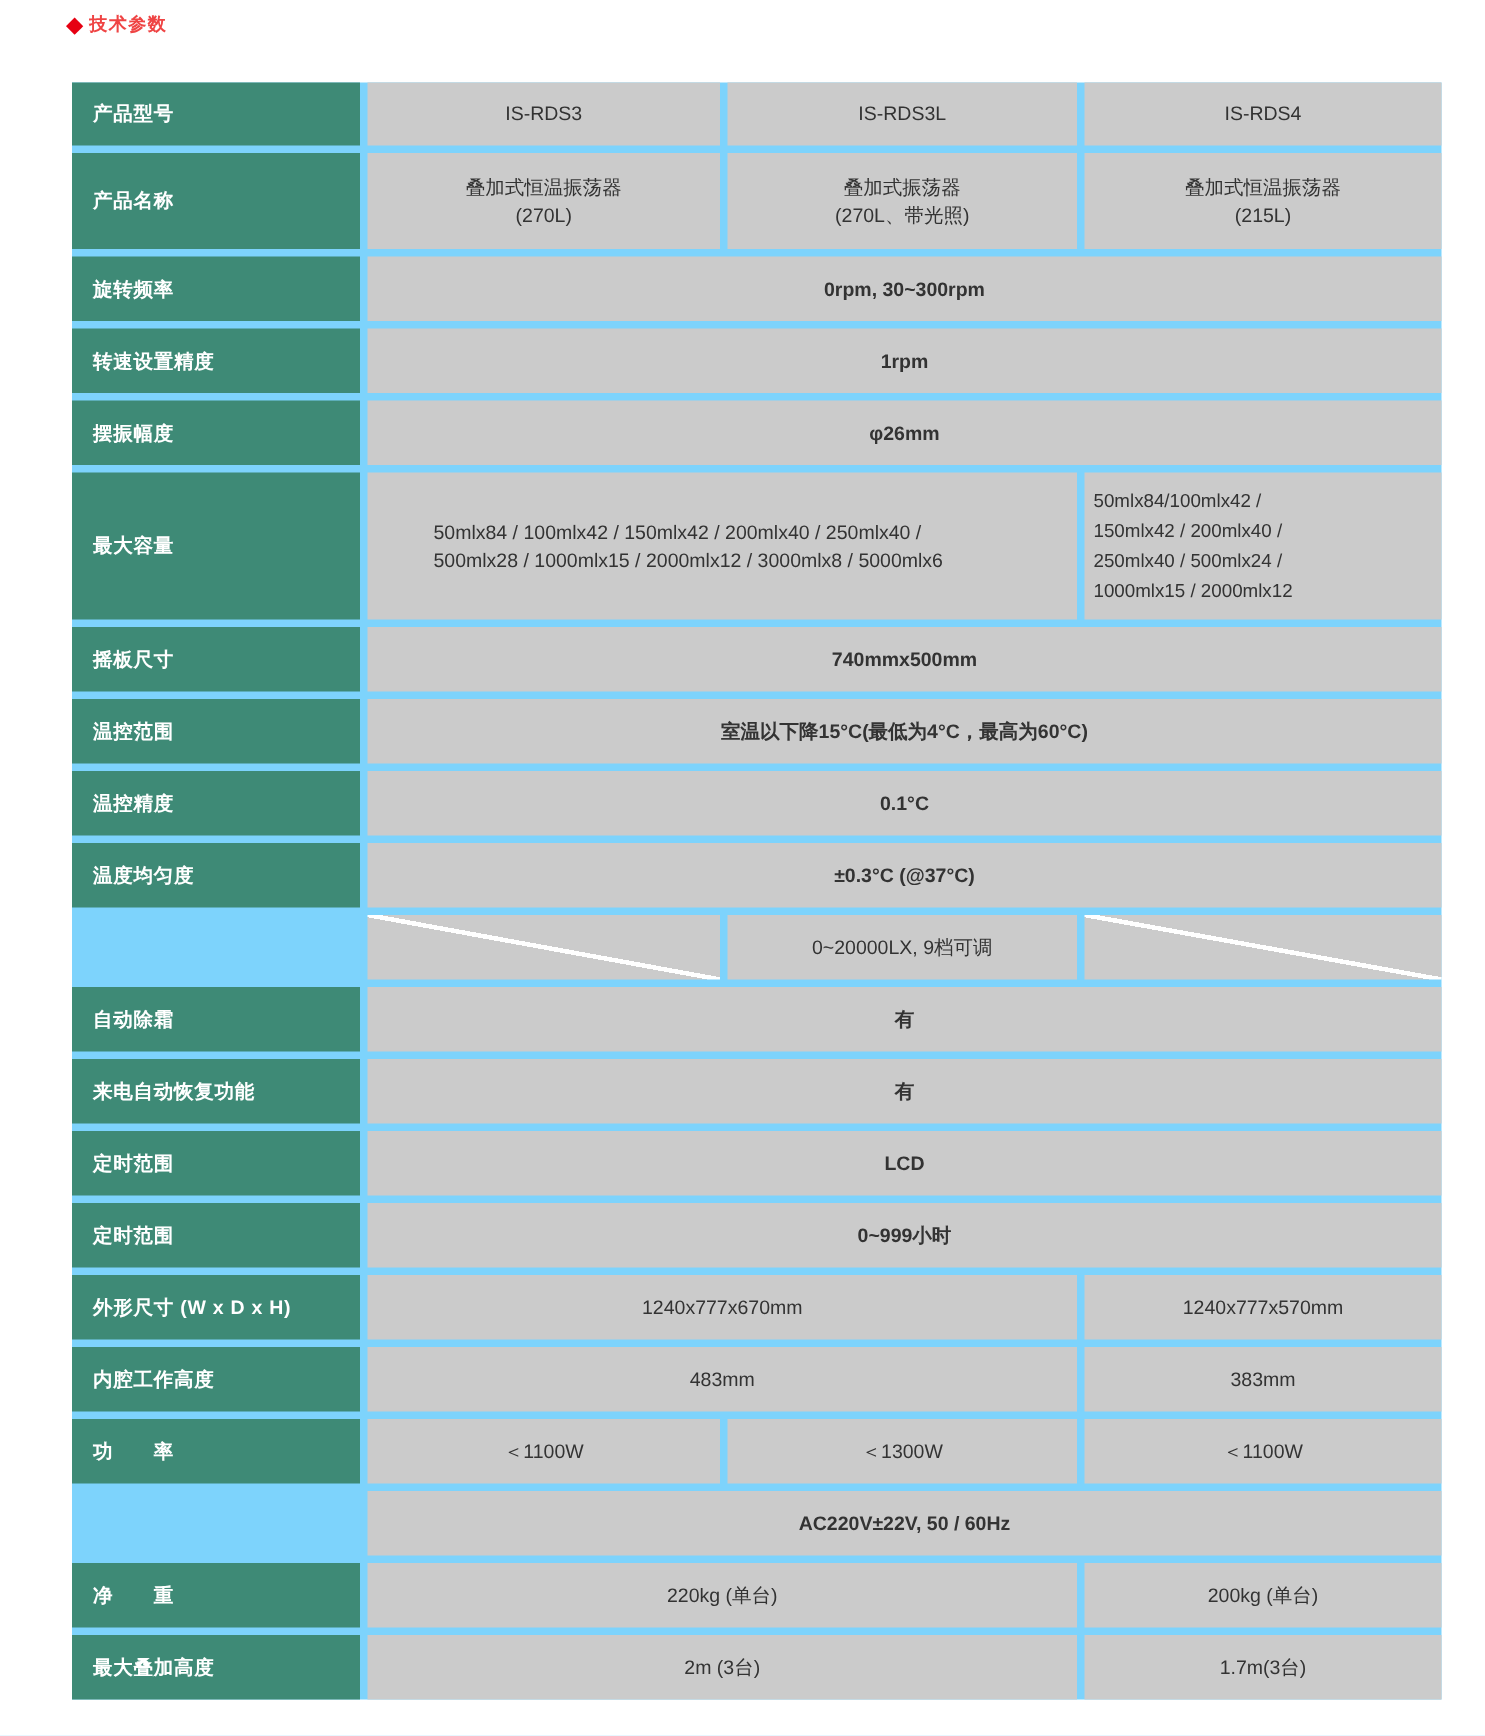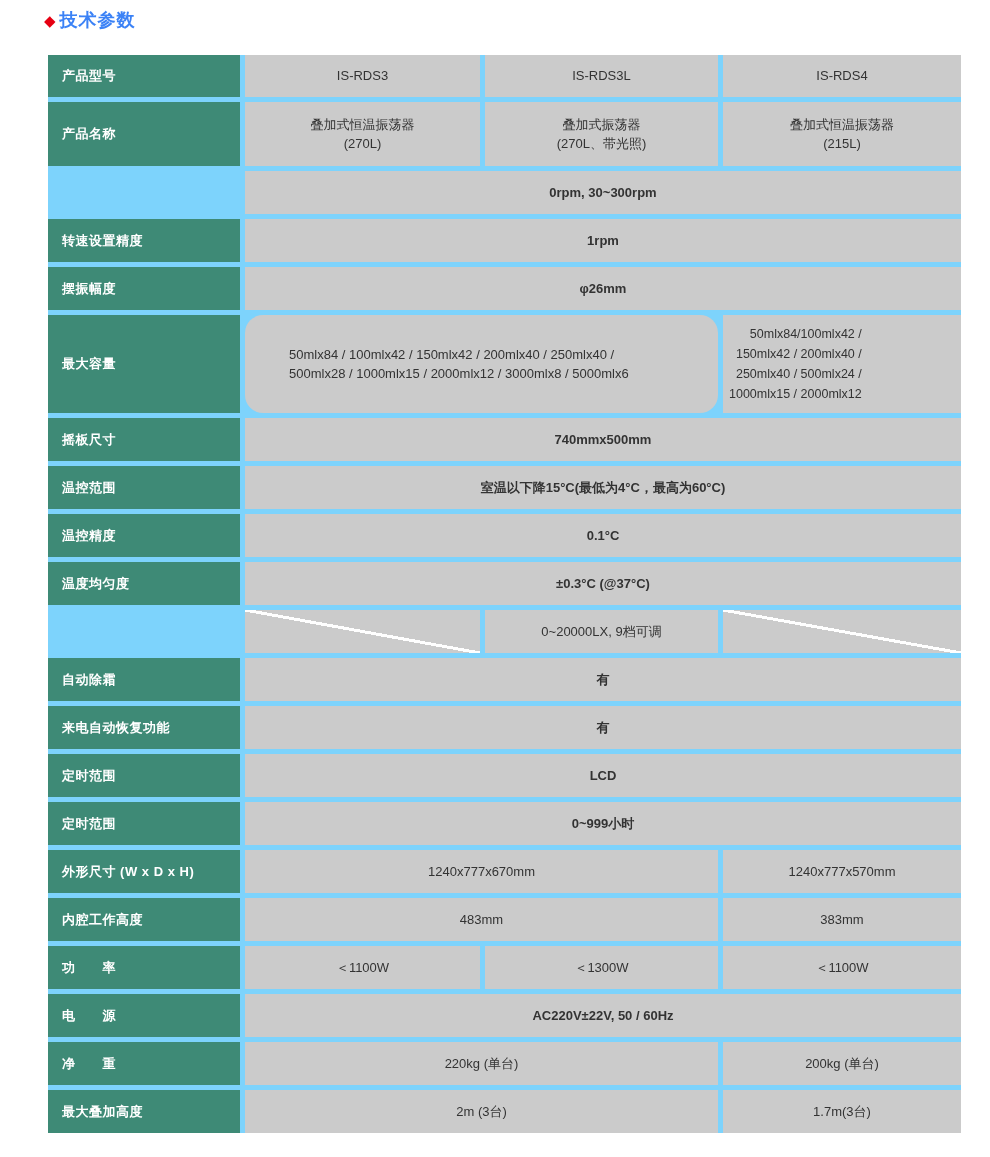--- a/index.html
+++ b/index.html
@@ -9,21 +9,21 @@
     font-family: "Liberation Sans", "DejaVu Sans", sans-serif;
   }
   .page { position: relative; width: 990px; height: 1157px; background: #fff; overflow: hidden; }
 
   
   .title {
     position: absolute; left: 44px; top: 8px;
     display: flex; align-items: center; gap: 4px;
   }
   .bullet { color: #e60012; font-size: 15px; line-height: 1; }
-  .title-text { color: #3b82f6; font-size: 18px; font-weight: bold; letter-spacing: 1px; font-family: Liberation Mono, monospace; }
+  .title-text { color: #ef4444; font-size: 12px; font-weight: bold; letter-spacing: 1px; font-family: Liberation Mono, monospace; }
 
   
   .spec-table {
     position: absolute; left: 48px; top: 55px; width: 913px;
     display: grid;
     grid-template-columns: 192px 235px 233px 238px;
     grid-template-rows: 42px 64px 43px 43px 43px 98px repeat(15, 43px);
     gap: 5px;
     background: #7dd3fc;
   }
@@ -44,22 +44,22 @@
     text-align: center;
     white-space: pre-line;
     line-height: 1.5;
     padding: 2px 6px;
   }
   .c2 { grid-column: 2; }
   .c3 { grid-column: 3; }
   .c4 { grid-column: 4; }
   .s24 { grid-column: 2 / 4; }
   .s25 { grid-column: 2 / 5; font-weight: bold; }
-  .left { justify-content: flex-start; text-align: left; padding-left: 44px; border-radius: 18px; }
-  .left-sm { justify-content: flex-start; text-align: right; line-height: 1.6; font-size: 12.5px; }
+  .left { justify-content: flex-start; text-align: left; padding-left: 44px; }
+  .left-sm { justify-content: flex-start; text-align: left; line-height: 1.6; font-size: 12.5px; }
   .diag {
     background:
       linear-gradient(to top right,
         #cbcbcb calc(50% - 1.5px),
         #ffffff calc(50% - 1.5px),
         #ffffff calc(50% + 1.5px),
         #cbcbcb calc(50% + 1.5px));
   }
 </style>
 </head>
@@ -80,20 +80,21 @@
     <div class="cell c4">IS-RDS4</div>
 
     <div class="label">产品名称</div>
     <div class="cell c2">叠加式恒温振荡器
 (270L)</div>
     <div class="cell c3">叠加式振荡器
 (270L、带光照)</div>
     <div class="cell c4">叠加式恒温振荡器
 (215L)</div>
 
+    <div class="label">旋转频率</div>
     <div class="cell s25">0rpm, 30~300rpm</div>
 
     <div class="label">转速设置精度</div>
     <div class="cell s25">1rpm</div>
 
     <div class="label">摆振幅度</div>
     <div class="cell s25">φ26mm</div>
 
     <div class="label">最大容量</div>
     <div class="cell s24 left">50mlx84 / 100mlx42 / 150mlx42 / 200mlx40 / 250mlx40 /
@@ -137,21 +138,20 @@
 
     <div class="label">内腔工作高度</div>
     <div class="cell s24">483mm</div>
     <div class="cell c4">383mm</div>
 
     <div class="label">功　　率</div>
     <div class="cell c2">＜1100W</div>
     <div class="cell c3">＜1300W</div>
     <div class="cell c4">＜1100W</div>
 
-    <div class="label">电　　源</div>
     <div class="cell s25">AC220V±22V, 50 / 60Hz</div>
 
     <div class="label">净　　重</div>
     <div class="cell s24">220kg (单台)</div>
     <div class="cell c4">200kg (单台)</div>
 
     <div class="label">最大叠加高度</div>
     <div class="cell s24">2m (3台)</div>
     <div class="cell c4">1.7m(3台)</div>
 

